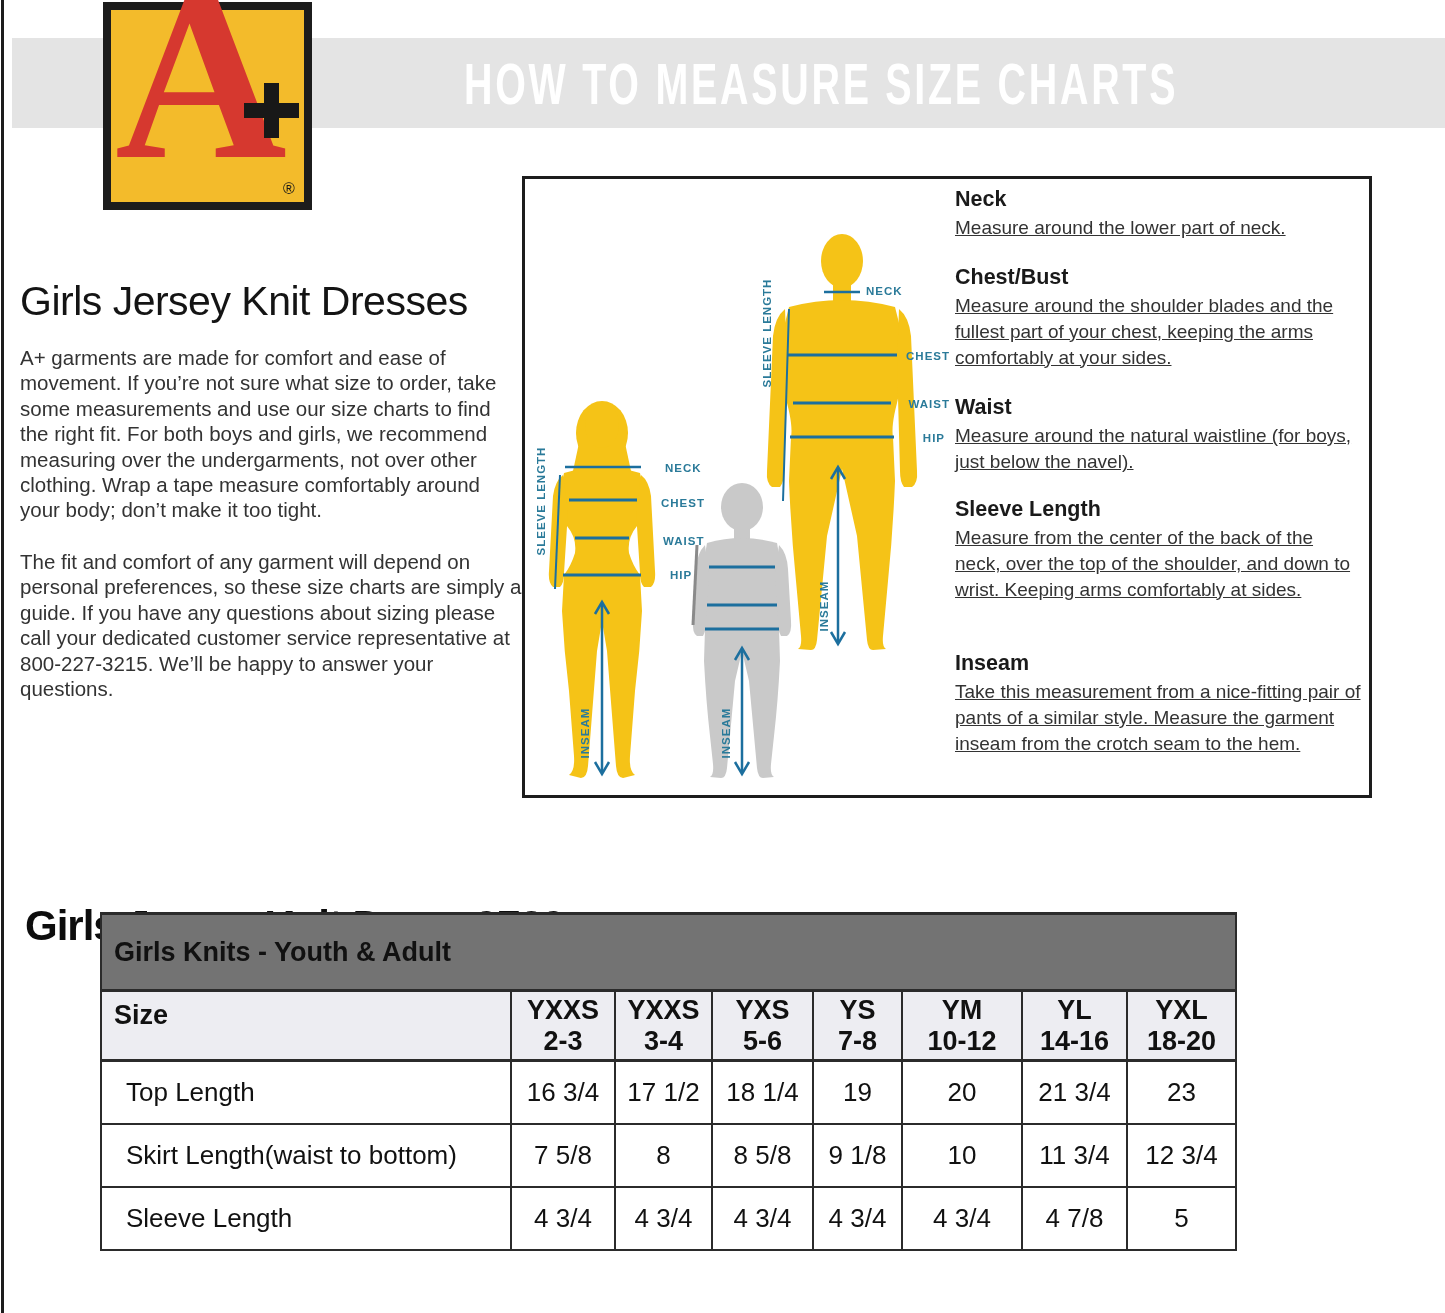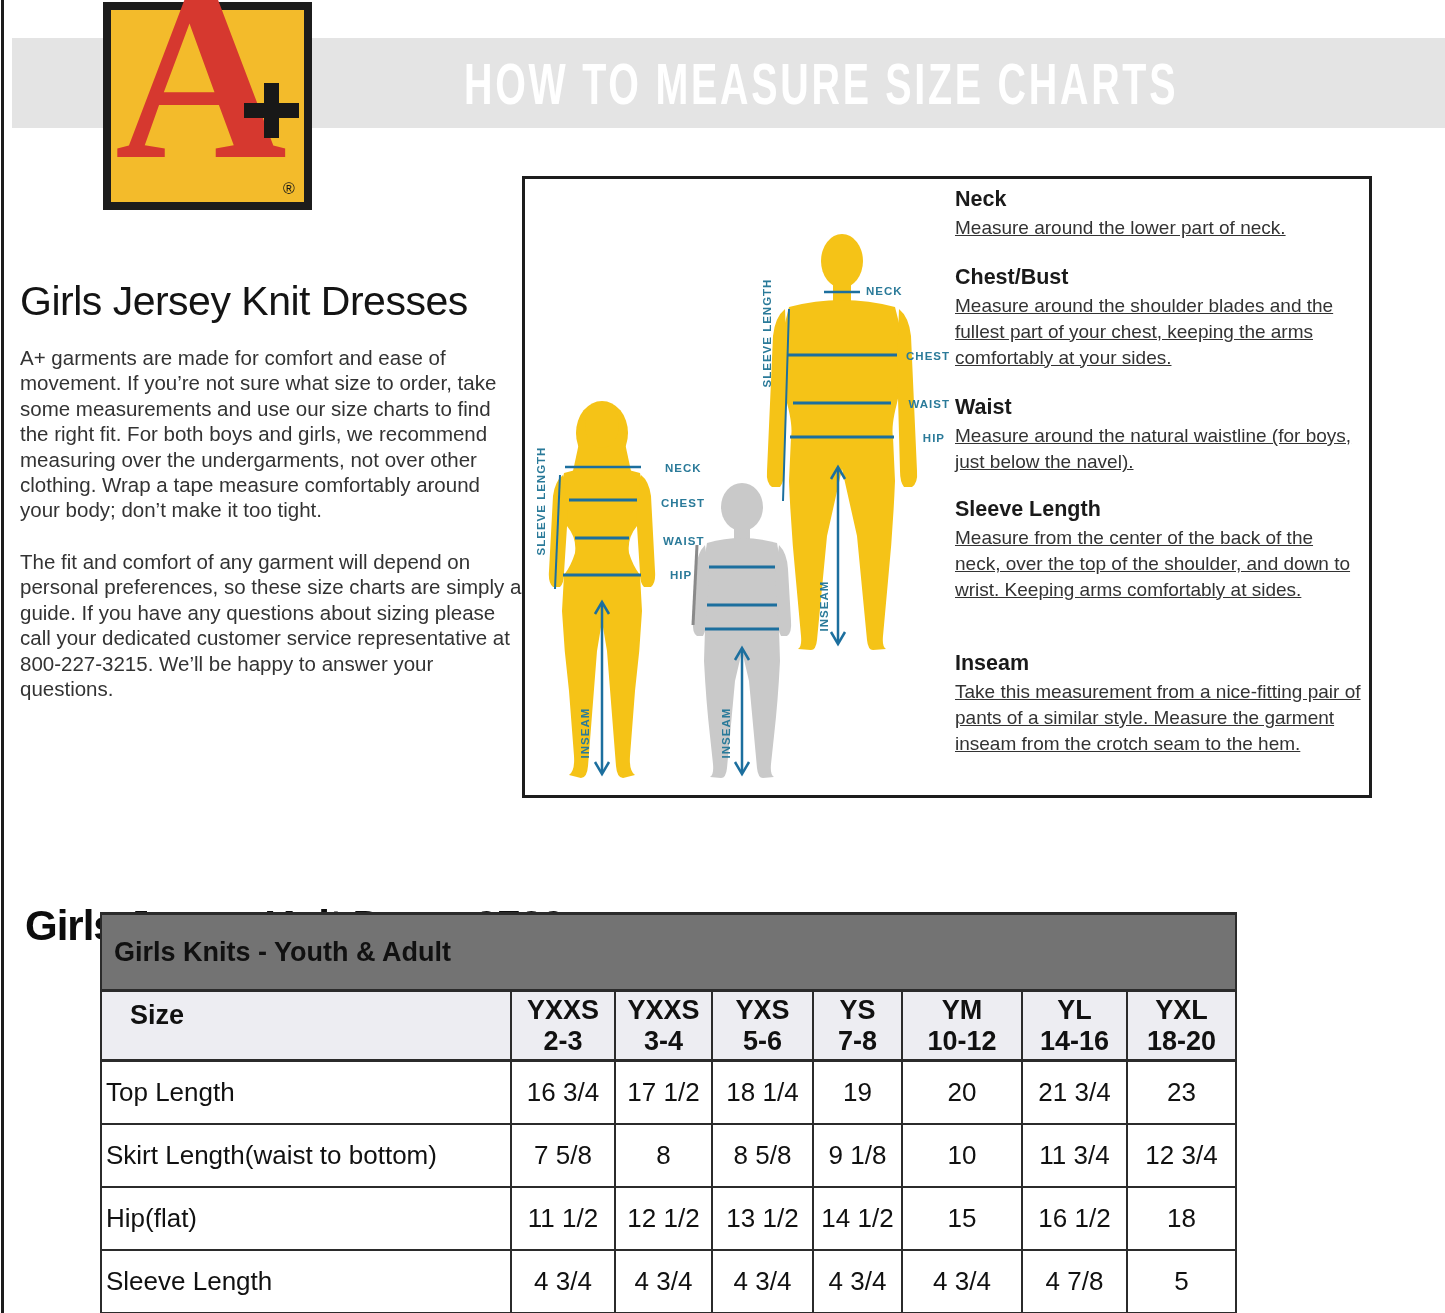--- a/index.html
+++ b/index.html
@@ -55,23 +55,23 @@
   .product-heading { position:absolute; left:25px; top:858px; font-size:42px; font-weight:bold;
                      color:#0d0d0d; letter-spacing:-1px; white-space:nowrap;margin-top:44px; }
   .size-table { position:absolute; left:100px; top:912px; border-collapse:collapse;
                 table-layout:fixed; width:1137px; }
   .size-table td { border:2px solid #2b2b2b; font-size:26px; color:#111;
                    text-align:center; vertical-align:middle; overflow:hidden; }
   .size-table .title-row td { background:#737373; height:77px; text-align:left;
                               padding-left:12px; font-weight:bold; font-size:27px; }
   .size-table .header-row td { background:#ededf2; height:70px; font-weight:bold; font-size:27px;
                                line-height:31px; border-bottom:3px solid #2b2b2b; }
-  .size-table .header-row td.size-h { text-align:left; padding-left:28px; vertical-align:top; padding-top:8px;margin-left:48px; }
+  .size-table .header-row td.size-h { text-align:left; padding-left:12px; vertical-align:top; padding-top:8px;margin-left:48px; }
   .size-table .body-row td { height:63px; background:#fff; }
-  .size-table .body-row td.rl { text-align:left; padding-left:4px; }
+  .size-table .body-row td.rl { text-align:left; padding-left:24px; }
   .size-table .title-row td, .size-table .header-row td { border-top:3px solid #2b2b2b; }
 </style>
 </head>
 <body>
 
 <div id="page">
   <div class="edge-line"></div>
 
   <div class="banner">
     <div class="banner-title">HOW TO MEASURE SIZE CHARTS</div>
@@ -249,30 +249,20 @@
       <td class="rl">Skirt Length(waist to bottom)</td>
       <td>7 5/8</td>
       <td>8</td>
       <td>8 5/8</td>
       <td>9 1/8</td>
       <td>10</td>
       <td>11 3/4</td>
       <td>12 3/4</td>
     </tr>
     <tr class="body-row">
-      <td class="rl">Hip(flat)</td>
-      <td>11 1/2</td>
-      <td>12 1/2</td>
-      <td>13 1/2</td>
-      <td>14 1/2</td>
-      <td>15</td>
-      <td>16 1/2</td>
-      <td>18</td>
-    </tr>
-    <tr class="body-row">
       <td class="rl">Sleeve Length</td>
       <td>4 3/4</td>
       <td>4 3/4</td>
       <td>4 3/4</td>
       <td>4 3/4</td>
       <td>4 3/4</td>
       <td>4 7/8</td>
       <td>5</td>
     </tr>
   </tbody>

